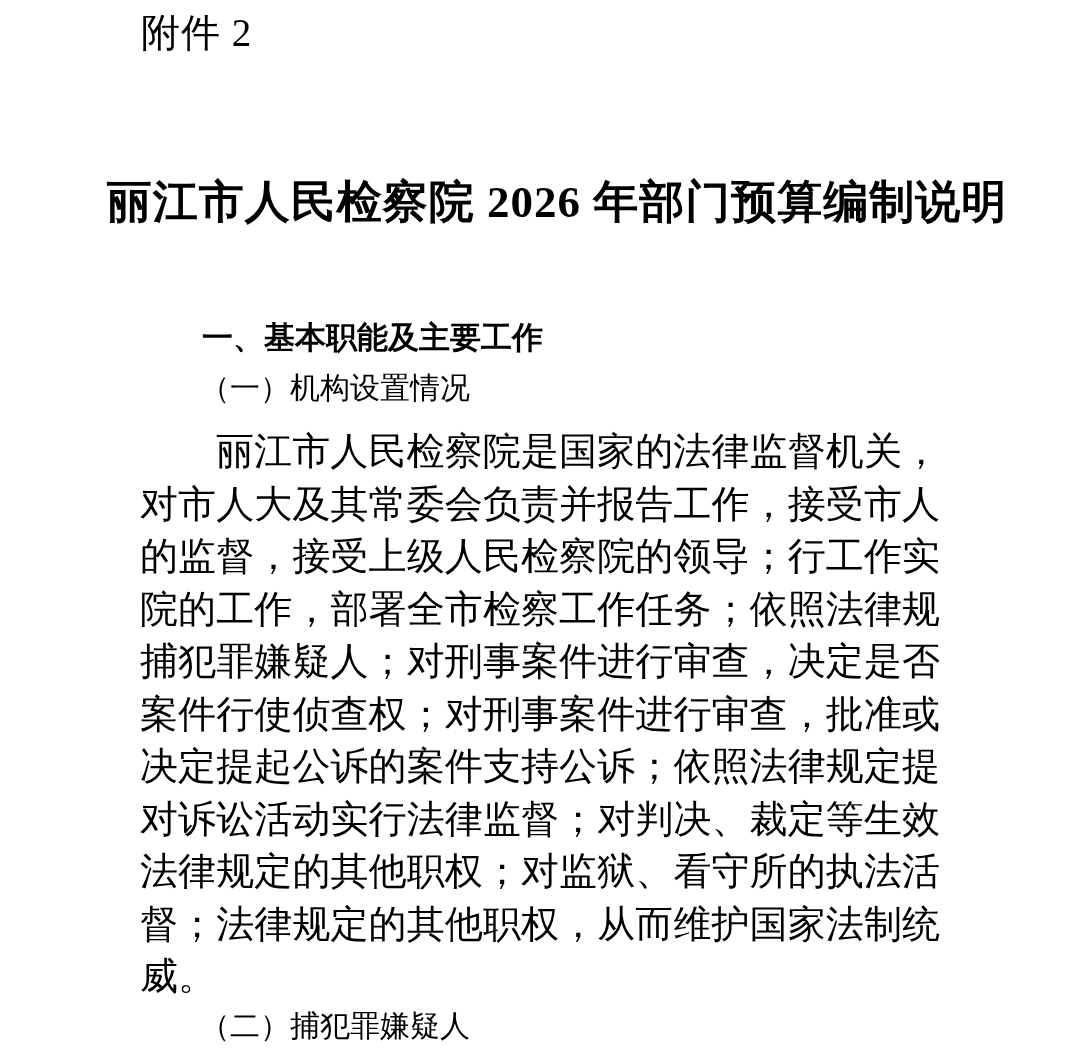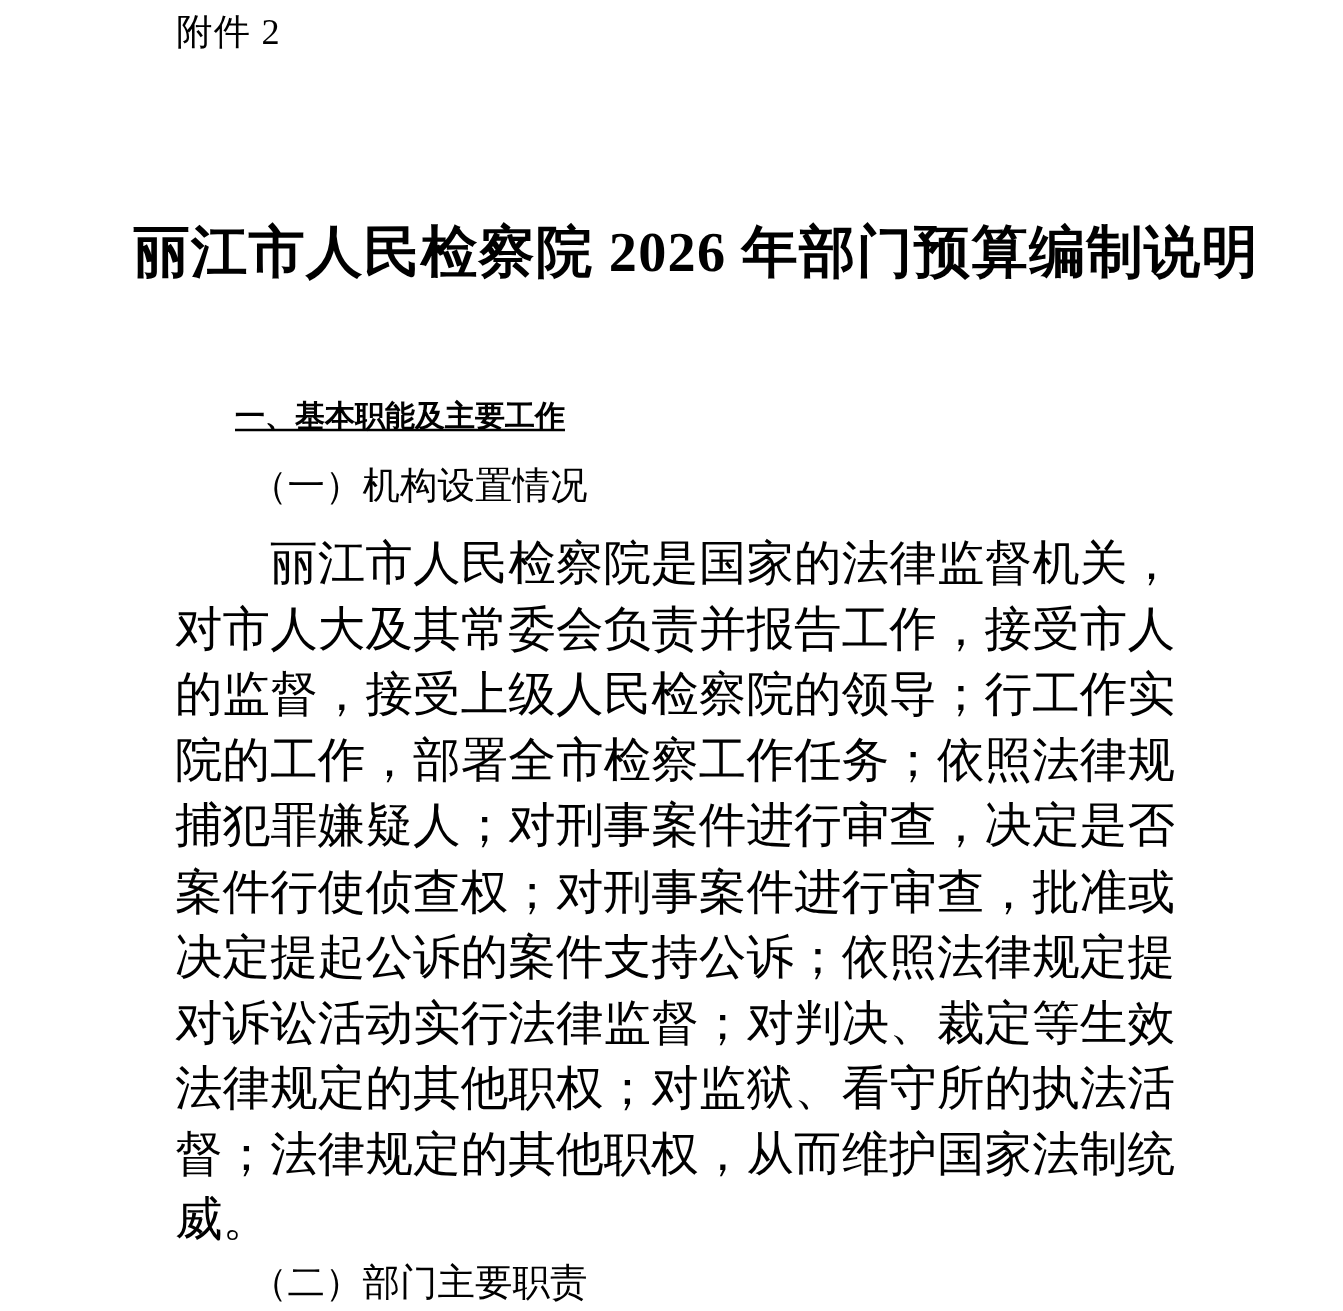--- a/index.html
+++ b/index.html
@@ -9,45 +9,44 @@
     background: #ffffff;
     color: #000000;
     position: relative;
     overflow: hidden;
     font-family: "Liberation Serif", "DejaVu Serif", serif;
   }
   .attachment {
     position: absolute;
     left: 141px;
     top: 6px;
-    font-size: 29px;
+    font-size: 39px;
     letter-spacing: 1px;
   }
   .doc-title {
     position: absolute;
     left: 0;
     top: 172px;
     width: 1074px;
     text-align: center;
     font-size: 45px;
     font-weight: bold;
     letter-spacing: 1px;
     font-family: "Liberation Serif", "DejaVu Serif", serif;
     padding-left: 20px;
   }
   .section-heading {
     position: absolute;
     left: 140px;
     top: 317px;
     width: 800px;
     text-indent: 2em;
-    font-size: 24px;
+    font-size: 31px;
     font-weight: bold;
     font-family: "Liberation Sans", "DejaVu Sans", sans-serif;
-    text-decoration: underline;
   }
   .subsection {
     position: absolute;
     left: 140px;
     width: 800px;
     text-indent: 2em;
     font-size: 30px;
     font-family: "Liberation Serif", "DejaVu Serif", serif;
   }
   #subsection-1 { top: 368px; }
@@ -87,13 +86,13 @@
   <div class="body-line">院的工作，部署全市检察工作任务；依照法律规定对有关刑事</div>
   <div class="body-line">捕犯罪嫌疑人；对刑事案件进行审查，决定是否提起公诉，对</div>
   <div class="body-line">案件行使侦查权；对刑事案件进行审查，批准或者决定是否逮</div>
   <div class="body-line">决定提起公诉的案件支持公诉；依照法律规定提起公益诉讼；</div>
   <div class="body-line">对诉讼活动实行法律监督；对判决、裁定等生效法律文书的执</div>
   <div class="body-line">法律规定的其他职权；对监狱、看守所的执法活动实行法律监</div>
   <div class="body-line">督；法律规定的其他职权，从而维护国家法制统一、尊严、权</div>
   <div class="body-line last-line">威。</div>
 </div>
 
-<div class="subsection" id="subsection-2">（二）部门主要职责</div>
+<div class="subsection" id="subsection-2">（二）捕犯罪嫌疑人</div>
 
 </body></html>

